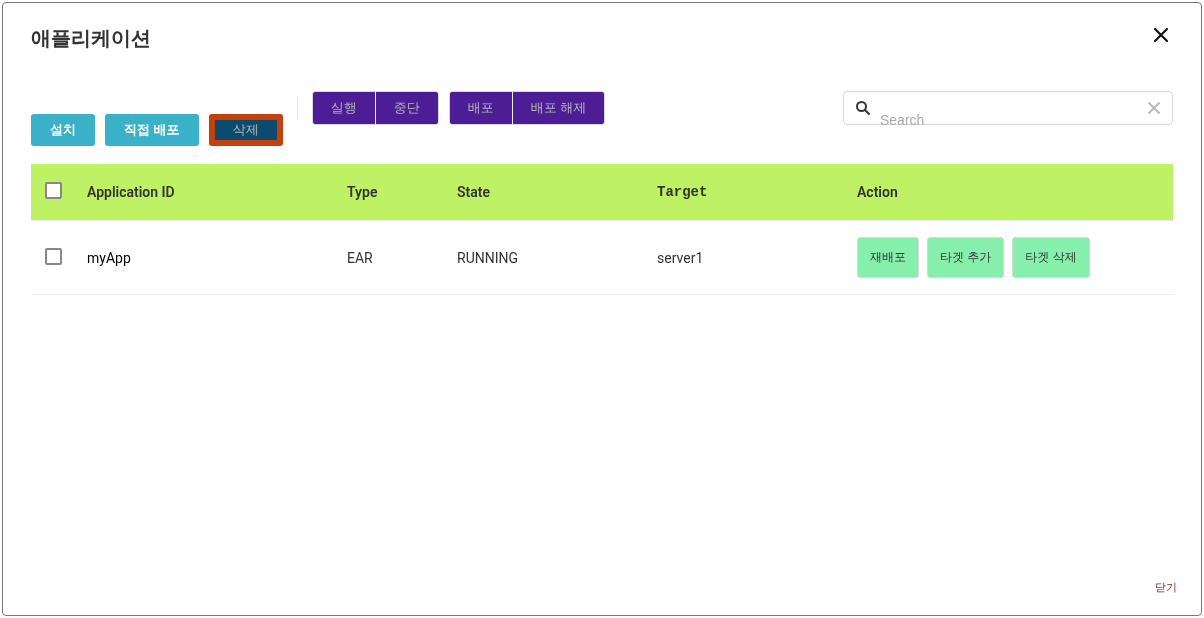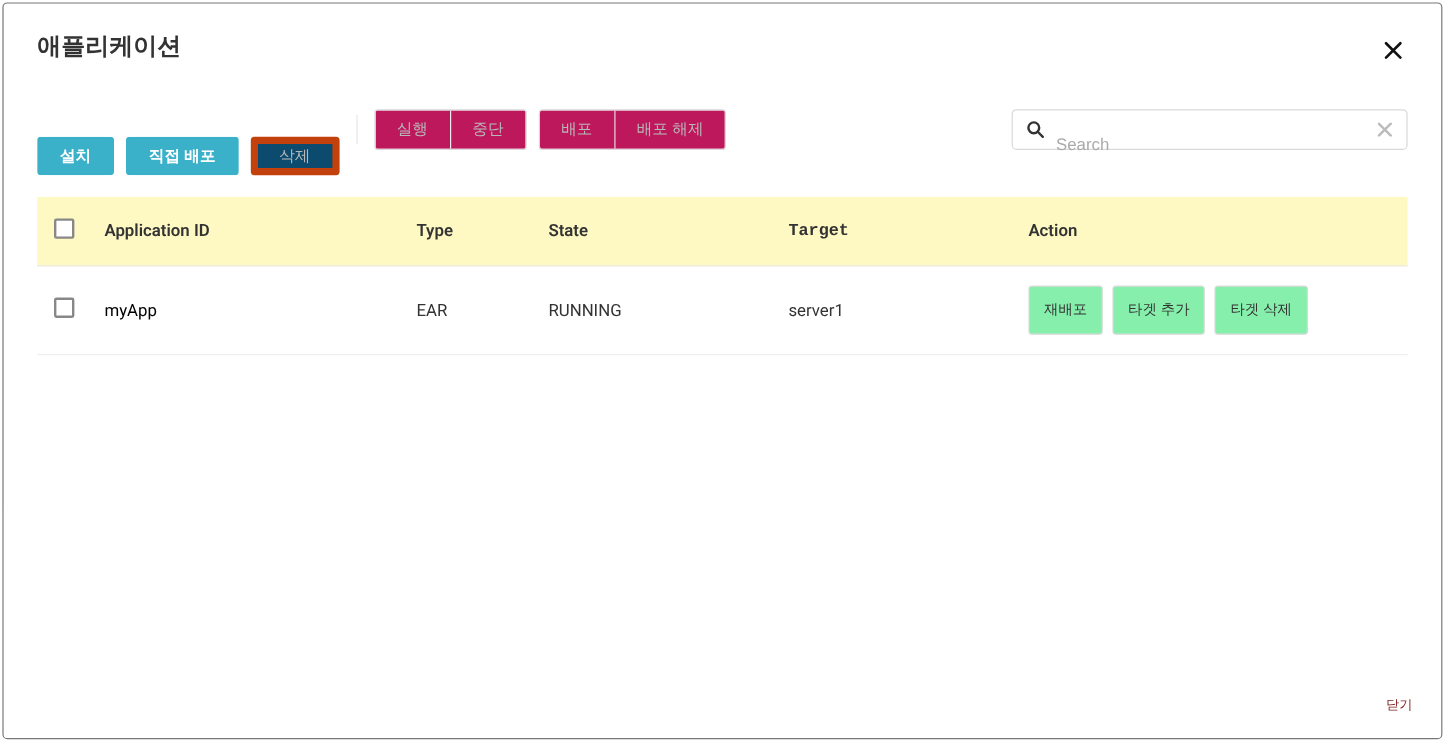--- a/index.html
+++ b/index.html
@@ -17,21 +17,21 @@
     margin: 2px auto;
     border: 1px solid #777;
     border-radius: 4px;
     background: #fff;
     display: flex;
     flex-direction: column;
   }
   .modal-header {
     padding: 22px 28px 8px 28px;
     display: flex;
-    align-items: flex-end;
+    align-items: flex-start;
     justify-content: space-between;
   }
   .modal-title {
     font-size: 20px;
     font-weight: 600;
     color: #333;
   }
   .close-x {
     font-size: 22px;
     line-height: 1;
@@ -73,21 +73,21 @@
   .btn-group {
     display: inline-flex;
     border: 1px solid #d9d9d9;
     border-radius: 3px;
     overflow: hidden;
   }
   .btn-group .btn-seg {
     height: 32px;
     padding: 0 18px;
     border: none;
-    background: #be185d;
+    background: #4c1d95;
     color: #b8b8b8;
     font-size: 13px;
     cursor: default;
     border-right: 1px solid #eee;
   }
   .btn-group .btn-seg:last-child { border-right: none; }
   .spacer { flex: 1; }
   .search-wrap {
     display: flex;
     align-items: center;
@@ -118,21 +118,21 @@
     display: inline-flex; align-items: center; justify-content: center;
     color: #bbb;
     cursor: pointer;
   }
   .table-area {
     padding: 0 28px;
     flex: 1;
     overflow: auto;
   }
   table { width: 100%; border-collapse: collapse; }
-  thead tr { background: #fef9c3; }
+  thead tr { background: #bef264; }
   th {
     text-align: left;
     font-weight: 600;
     font-size: 14px;
     color: #333;
     padding: 18px 12px;
     border-bottom: 1px solid #e9e9e9;
   }
   td {
     padding: 16px 12px;

